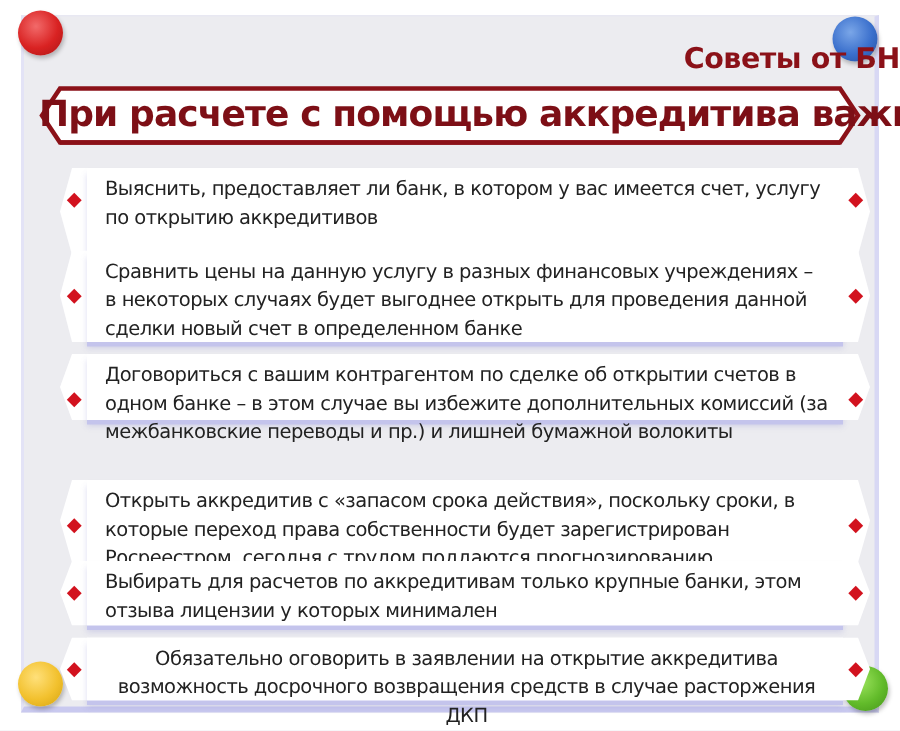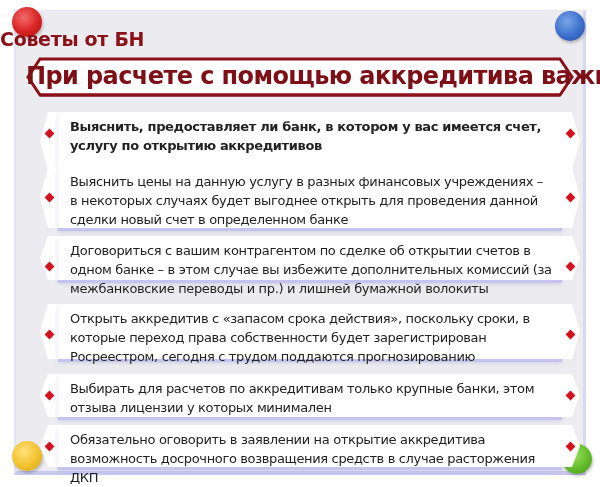--- a/index.html
+++ b/index.html
@@ -19,21 +19,21 @@
   .pin {
     position:absolute; width:30px; height:30px; border-radius:50%;
     box-shadow: 1px 2px 3px rgba(0,0,0,0.25);
   }
   .pin-red { left:12px; top:7px; background:radial-gradient(circle at 40% 35%, #f26a6a 0%, #d92222 55%, #a81515 100%); }
   .pin-blue { left:555px; top:11px; background:radial-gradient(circle at 40% 35%, #7aa6e8 0%, #3a6fcc 55%, #234f9e 100%); }
   .pin-yellow { left:12px; top:441px; background:radial-gradient(circle at 40% 35%, #ffe07a 0%, #f2c12e 55%, #d4a20f 100%); }
   .pin-green { left:562px; top:444px; background:radial-gradient(circle at 40% 35%, #9be35c 0%, #62bb2a 55%, #45931a 100%); }
 
   .title {
-    position:absolute; left:0; right:0; top:28px; text-align:left;
+    position:absolute; left:0; right:0; top:28px; text-align:right;
     color:#8b1118; font-size:19px; font-weight:bold; letter-spacing:-0.3px;
   }
   .banner {
     position:absolute; left:26px; top:57px; width:548px; height:40px;
   }
   .banner svg { position:absolute; left:0; top:0; }
   .banner-text {
     position:absolute; left:0; right:0; top:5px; text-align:center;
     color:#7d0f16; font-size:24px; font-weight:bold; letter-spacing:-0.6px; white-space:nowrap;
   }
@@ -73,41 +73,41 @@
 
 <div class="banner">
   <svg width="548" height="40">
     <polygon points="14,2 534,2 546,20 534,38 14,38 2,20" fill="#ffffff" stroke="#8b1118" stroke-width="3"></polygon>
     <line x1="14" y1="38" x2="534" y2="38" stroke="#8b1118" stroke-width="3"></line>
   </svg>
   <div class="banner-text">При расчете с помощью аккредитива важно:</div>
 </div>
 
 <div class="items">
-  <div class="item" style="top:0;height:58px;font-weight:bold;">
+  <div class="item" style="top:0;height:58px;">
     <svg class="tab-left" viewBox="0 0 18 44" preserveAspectRatio="none">
         <polygon points="18,0 18,44 8,44 0,22 8,0" fill="#ffffff"></polygon>
       </svg>
     <div class="diamond" style="left:6px;top:18px;"></div>
     <div class="card">
       <div class="card-text">Выяснить, предоставляет ли банк, в котором у вас имеется счет, услугу по открытию аккредитивов</div>
     </div>
     <svg class="tab-right" viewBox="0 0 18 44" preserveAspectRatio="none">
         <polygon points="0,0 10,0 18,22 10,44 0,44" fill="#ffffff"></polygon>
       </svg>
     <div class="diamond" style="right:6px;top:18px;"></div>
   </div>
 
   <div class="item" style="top:55px;height:61px;">
     <svg class="tab-left" viewBox="0 0 18 61" preserveAspectRatio="none">
         <polygon points="18,0 18,61 8,61 0,30 8,0" fill="#ffffff"></polygon>
       </svg>
     <div class="diamond" style="left:6px;top:27px;"></div>
     <div class="card">
-      <div class="card-text">Выяснить цены на данную услугу в разных финансовых учреждениях – в некоторых случаях будет выгоднее открыть для проведения данной сделки новый счет в определенном банке</div>
+      <div class="card-text">Сравнить цены на данную услугу в разных финансовых учреждениях – в некоторых случаях будет выгоднее открыть для проведения данной сделки новый счет в определенном банке</div>
     </div>
     <svg class="tab-right" viewBox="0 0 18 61" preserveAspectRatio="none">
         <polygon points="0,0 10,0 18,30 10,61 0,61" fill="#ffffff"></polygon>
       </svg>
     <div class="diamond" style="right:6px;top:27px;"></div>
   </div>
 
   <div class="item" style="top:124px;height:44px;">
     <svg class="tab-left" viewBox="0 0 18 60" preserveAspectRatio="none">
         <polygon points="18,0 18,60 8,60 0,30 8,0" fill="#ffffff"></polygon>
@@ -115,21 +115,21 @@
     <div class="diamond" style="left:6px;top:27px;"></div>
     <div class="card">
       <div class="card-text">Договориться с вашим контрагентом по сделке об открытии счетов в одном банке – в этом случае вы избежите дополнительных комиссий (за межбанковские переводы и пр.) и лишней бумажной волокиты</div>
     </div>
     <svg class="tab-right" viewBox="0 0 18 60" preserveAspectRatio="none">
         <polygon points="0,0 10,0 18,30 10,60 0,60" fill="#ffffff"></polygon>
       </svg>
     <div class="diamond" style="right:6px;top:27px;"></div>
   </div>
 
-  <div class="item" style="top:192px;height:55px;">
+  <div class="item" style="top:208px;height:55px;">
     <svg class="tab-left" viewBox="0 0 18 61" preserveAspectRatio="none">
         <polygon points="18,0 18,61 8,61 0,30 8,0" fill="#ffffff"></polygon>
       </svg>
     <div class="diamond" style="left:6px;top:27px;"></div>
     <div class="card">
       <div class="card-text">Открыть аккредитив с «запасом срока действия», поскольку сроки, в которые переход права собственности будет зарегистрирован Росреестром, сегодня с трудом поддаются прогнозированию</div>
     </div>
     <svg class="tab-right" viewBox="0 0 18 61" preserveAspectRatio="none">
         <polygon points="0,0 10,0 18,30 10,61 0,61" fill="#ffffff"></polygon>
       </svg>
@@ -143,21 +143,21 @@
     <div class="diamond" style="left:6px;top:18px;"></div>
     <div class="card">
       <div class="card-text">Выбирать для расчетов по аккредитивам только крупные банки, этом отзыва лицензии у которых минимален</div>
     </div>
     <svg class="tab-right" viewBox="0 0 18 43" preserveAspectRatio="none">
         <polygon points="0,0 10,0 18,21 10,43 0,43" fill="#ffffff"></polygon>
       </svg>
     <div class="diamond" style="right:6px;top:18px;"></div>
   </div>
 
-  <div class="item" style="top:313px;height:42px;">
+  <div class="item" style="top:313px;height:42px;text-align:center;">
     <svg class="tab-left" viewBox="0 0 18 42" preserveAspectRatio="none">
         <polygon points="18,0 18,42 8,42 0,21 8,0" fill="#ffffff"></polygon>
       </svg>
     <div class="diamond" style="left:6px;top:18px;"></div>
     <div class="card">
       <div class="card-text">Обязательно оговорить в заявлении на открытие аккредитива возможность досрочного возвращения средств в случае расторжения ДКП</div>
     </div>
     <svg class="tab-right" viewBox="0 0 18 42" preserveAspectRatio="none">
         <polygon points="0,0 10,0 18,21 10,42 0,42" fill="#ffffff"></polygon>
       </svg>

